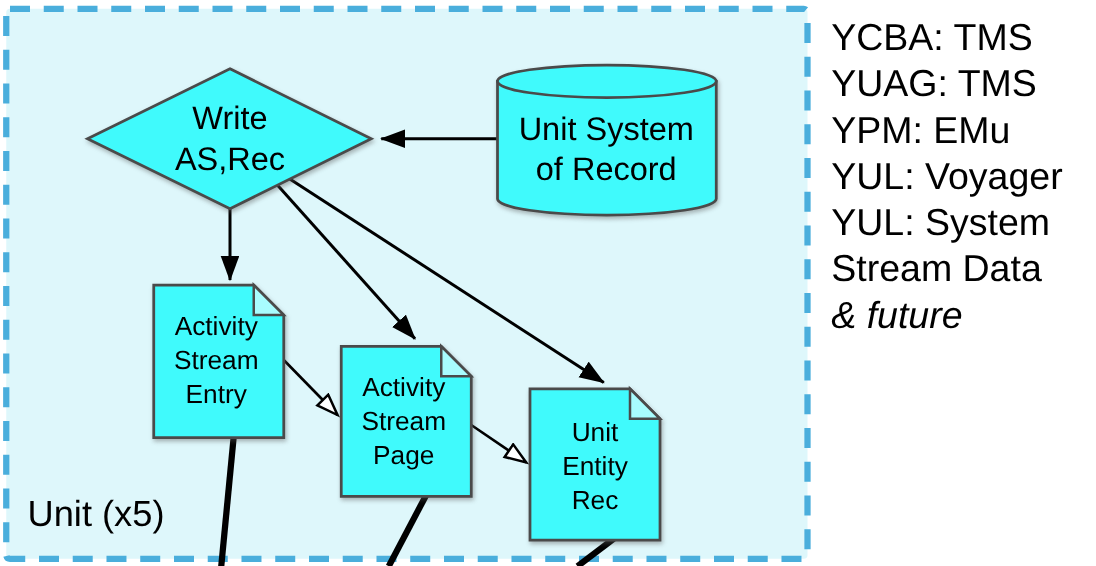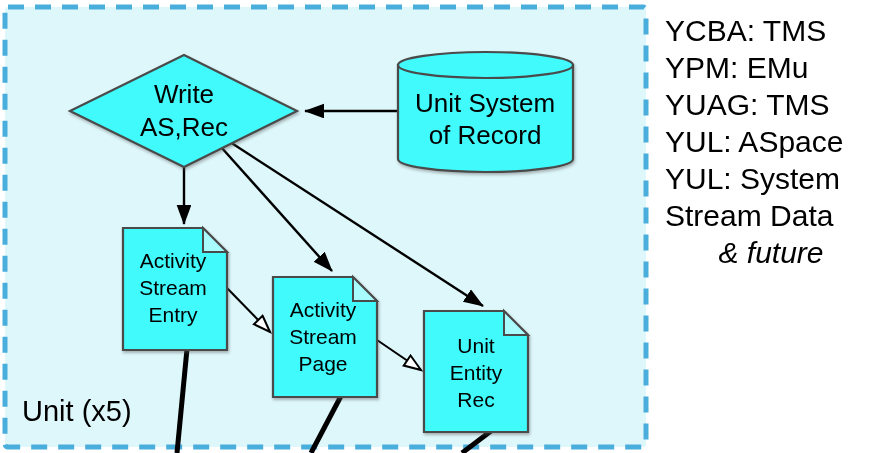--- a/index.html
+++ b/index.html
@@ -26,21 +26,21 @@
     position: absolute;
     left: 665px;
     top: 12px;
     width: 212px;
     color: #000;
     font-size: 30px;
     line-height: 37px;
     white-space: nowrap;
   }
   .legend-line { height: 37px; }
-  .legend-line.italic { font-style: italic; text-align: center; }
+  .legend-line.italic { font-style: italic; }
 </style>
 </head>
 <body>
 
 <div class="canvas">
 
   <svg width="877" height="453" viewBox="0 0 877 453">
     <defs>
       <marker id="arrowSolid" markerWidth="9" markerHeight="7" refX="8" refY="3.1" orient="auto" markerUnits="strokeWidth">
         <path d="M0,0 L8.4,3.1 L0,6.2 Z" fill="#000"></path>
@@ -102,21 +102,21 @@
       <text class="node-label doc-label" x="476" y="353" text-anchor="middle">Unit</text>
       <text class="node-label doc-label" x="476" y="380" text-anchor="middle">Entity</text>
       <text class="node-label doc-label" x="476" y="407" text-anchor="middle">Rec</text>
     </g>
 
     <text class="unit-label" x="22" y="421">Unit (x5)</text>
   </svg>
 
   <div class="legend">
     <div class="legend-line">YCBA: TMS</div>
+    <div class="legend-line">YUAG: TMS</div>
     <div class="legend-line">YPM: EMu</div>
-    <div class="legend-line">YUAG: TMS</div>
-    <div class="legend-line">YUL: ASpace</div>
+    <div class="legend-line">YUL: Voyager</div>
     <div class="legend-line">YUL: System</div>
     <div class="legend-line">Stream Data</div>
     <div class="legend-line italic">&amp; future</div>
   </div>
 
 </div>
 
 </body></html>

